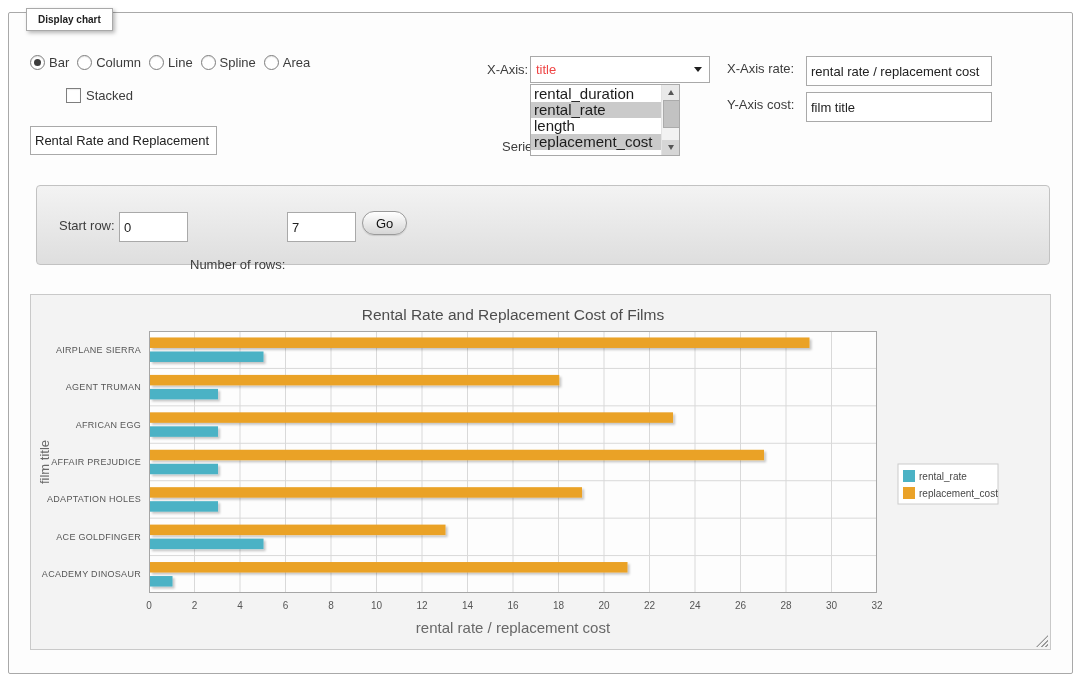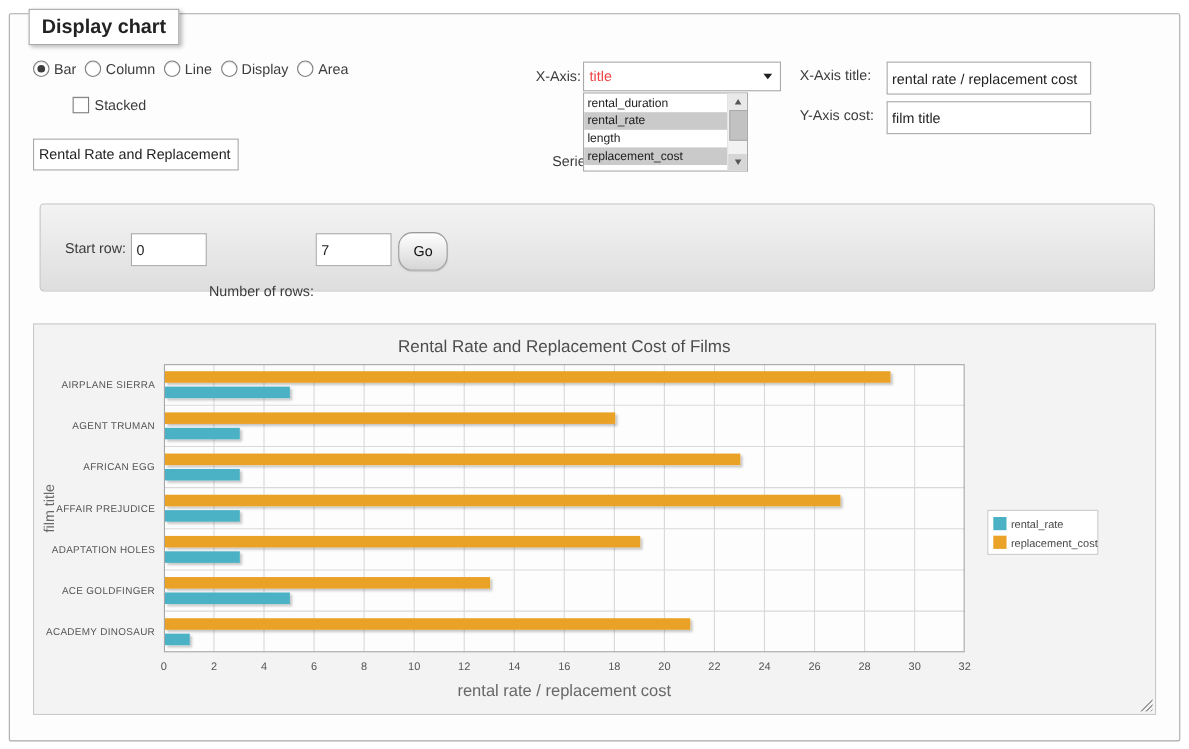--- a/index.html
+++ b/index.html
@@ -1,42 +1,42 @@
 <!DOCTYPE html>
 <html><head>
 <meta charset="utf-8">
 <style>
   html,body{margin:0;padding:0;}
   body{width:1081px;height:681px;background:#fff;font-family:"Liberation Sans",sans-serif;font-size:13px;color:#333;position:relative;overflow:hidden;}
   .abs{position:absolute;}
   .fieldset{left:8px;top:12px;width:1063px;height:660px;border:1px solid #a9a9a9;background:#fdfdfd;border-radius:2px;}
-  .legend-box{left:26px;top:8px;background:#fff;border:1px solid #a9a9a9;padding:5px 11px;font-weight:bold;font-size:18px;color:#222;box-shadow:2px 2px 4px rgba(0,0,0,.28);}
+  .legend-box{left:26px;top:8px;background:#fff;border:1px solid #a9a9a9;padding:5px 11px;font-weight:bold;font-size:10px;color:#222;box-shadow:2px 2px 4px rgba(0,0,0,.28);}
   .radio-row{left:30px;top:55px;display:flex;align-items:flex-start;gap:8px;}
   .radio-item{display:flex;align-items:center;gap:4px;}
   .radio{width:13px;height:13px;border:1px solid #7e7e7e;border-radius:50%;background:#fff;position:relative;display:inline-block;box-shadow:inset 0 1px 1px rgba(0,0,0,.1);}
   .radio.checked::after{content:"";position:absolute;left:3px;top:3px;right:3px;bottom:3px;border-radius:50%;background:#3d3d3d;}
   .checkbox{width:13px;height:13px;border:1px solid #7e7e7e;background:#fff;display:inline-block;box-shadow:inset 0 1px 1px rgba(0,0,0,.08);}
   .stacked-row{left:29px;top:88px;display:flex;align-items:center;gap:5px;padding-left:37px;}
   input.txt{border:1px solid #a9a9a9;background:#fff;font-family:"Liberation Sans",sans-serif;font-size:13px;color:#222;padding:2px 4px;border-radius:0;}
   .lbl{color:#3c3c3c;}
   .selectbox{position:absolute;left:530px;top:56px;width:153px;height:25px;border:1px solid #a9a9a9;background:#fff;display:flex;align-items:center;padding:0 20px 0 5px;color:#ef4444;}
   .sel-arrow{position:absolute;right:7px;top:10px;width:0;height:0;border-left:4px solid transparent;border-right:4px solid transparent;border-top:5px solid #1f1f1f;}
   .multiselect{left:530px;top:84px;width:148px;height:70px;border:1px solid #a9a9a9;background:#fff;overflow:hidden;}
   .ms-options{position:absolute;left:0;top:1px;right:17px;}
-  .ms-option{height:16px;line-height:16px;font-size:11px;padding:0 3px;white-space:nowrap;color:#1c1c1c;}
+  .ms-option{height:16px;line-height:16px;font-size:15px;padding:0 3px;white-space:nowrap;color:#1c1c1c;}
   .ms-option.selected{background:#cacaca;}
   .scrollbar{position:absolute;right:0;top:0;width:17px;height:100%;background:#f2f2f2;border-left:1px solid #e3e3e3;}
   .sb-btn{position:absolute;left:0;width:17px;height:15px;background:#e9e9e9;display:flex;align-items:center;justify-content:center;}
   .sb-up{top:0;}
   .sb-down{bottom:0;background:#d6d6d6;}
   .sb-thumb{position:absolute;left:1px;top:15px;width:15px;height:26px;background:#c2c2c2;border:1px solid #ababab;}
   .tri-up{width:0;height:0;border-left:3.5px solid transparent;border-right:3.5px solid transparent;border-bottom:5px solid #565656;}
   .tri-down{width:0;height:0;border-left:3.5px solid transparent;border-right:3.5px solid transparent;border-top:5px solid #565656;}
   .rows-panel{left:36px;top:185px;width:1012px;height:78px;background:linear-gradient(#f3f3f3,#dedede);border:1px solid #c2c2c2;border-radius:4px;}
-  .go-btn{position:absolute;left:362px;top:211px;height:35px;padding:0 13px;border:1px solid #9a9a9a;border-radius:13px;background:linear-gradient(#ffffff,#d6d6d6);font-family:"Liberation Sans",sans-serif;font-size:13px;color:#111;display:flex;align-items:center;box-shadow:0 1px 1px rgba(0,0,0,.12);}
+  .go-btn{position:absolute;left:362px;top:211px;height:24px;padding:0 13px;border:1px solid #9a9a9a;border-radius:13px;background:linear-gradient(#ffffff,#d6d6d6);font-family:"Liberation Sans",sans-serif;font-size:13px;color:#111;display:flex;align-items:center;box-shadow:0 1px 1px rgba(0,0,0,.12);}
   .chart-panel{left:30px;top:294px;width:1019px;height:354px;background:#f3f3f3;border:1px solid #c9c9c9;}
   .chart-panel svg{display:block;}
   .resize-handle{position:absolute;right:2px;bottom:2px;width:12px;height:12px;background:repeating-linear-gradient(135deg,transparent 0 2px,#9a9a9a 2px 3.2px);clip-path:polygon(100% 0,100% 100%,0 100%);}
 </style>
 </head>
 <body>
 
 <div class="abs fieldset"></div>
 <div class="abs legend-box">Display chart</div>
 
@@ -48,21 +48,21 @@
     <span class="radio-item">
       <span class="radio"></span>
       <span class="lbl">Column</span>
     </span>
     <span class="radio-item">
       <span class="radio"></span>
       <span class="lbl">Line</span>
     </span>
     <span class="radio-item">
       <span class="radio"></span>
-      <span class="lbl">Display</span>
+      <span class="lbl">Spline</span>
     </span>
     <span class="radio-item">
       <span class="radio"></span>
       <span class="lbl">Area</span>
     </span>
   </div>
 
 <div class="abs stacked-row">
   <span class="checkbox"></span>
   <span class="lbl">Stacked</span>
@@ -88,21 +88,21 @@
     <div class="sb-btn sb-up">
         <span class="tri-up"></span>
       </div>
     <div class="sb-thumb"></div>
     <div class="sb-btn sb-down">
         <span class="tri-down"></span>
       </div>
   </div>
 </div>
 
-<span class="abs lbl" style="left:727px;top:61px;">X-Axis title:</span>
+<span class="abs lbl" style="left:727px;top:61px;">X-Axis rate:</span>
 <input class="abs txt" style="left: 806px; top: 56px; width: 176px; height: 24px;" value="rental rate / replacement cost">
 
 <span class="abs lbl" style="left:727px;top:97px;">Y-Axis cost:</span>
 <input class="abs txt" style="left: 806px; top: 92px; width: 176px; height: 24px;" value="film title">
 
 <div class="abs rows-panel"></div>
 <span class="abs lbl" style="left:59px;top:218px;">Start row:</span>
 <input class="abs txt" style="left: 119px; top: 212px; width: 59px; height: 24px;" value="0">
 <span class="abs lbl" style="left:190px;top:218px;margin-top:39px;">Number of rows:</span>
 <input class="abs txt" style="left: 287px; top: 212px; width: 59px; height: 24px;" value="7">

